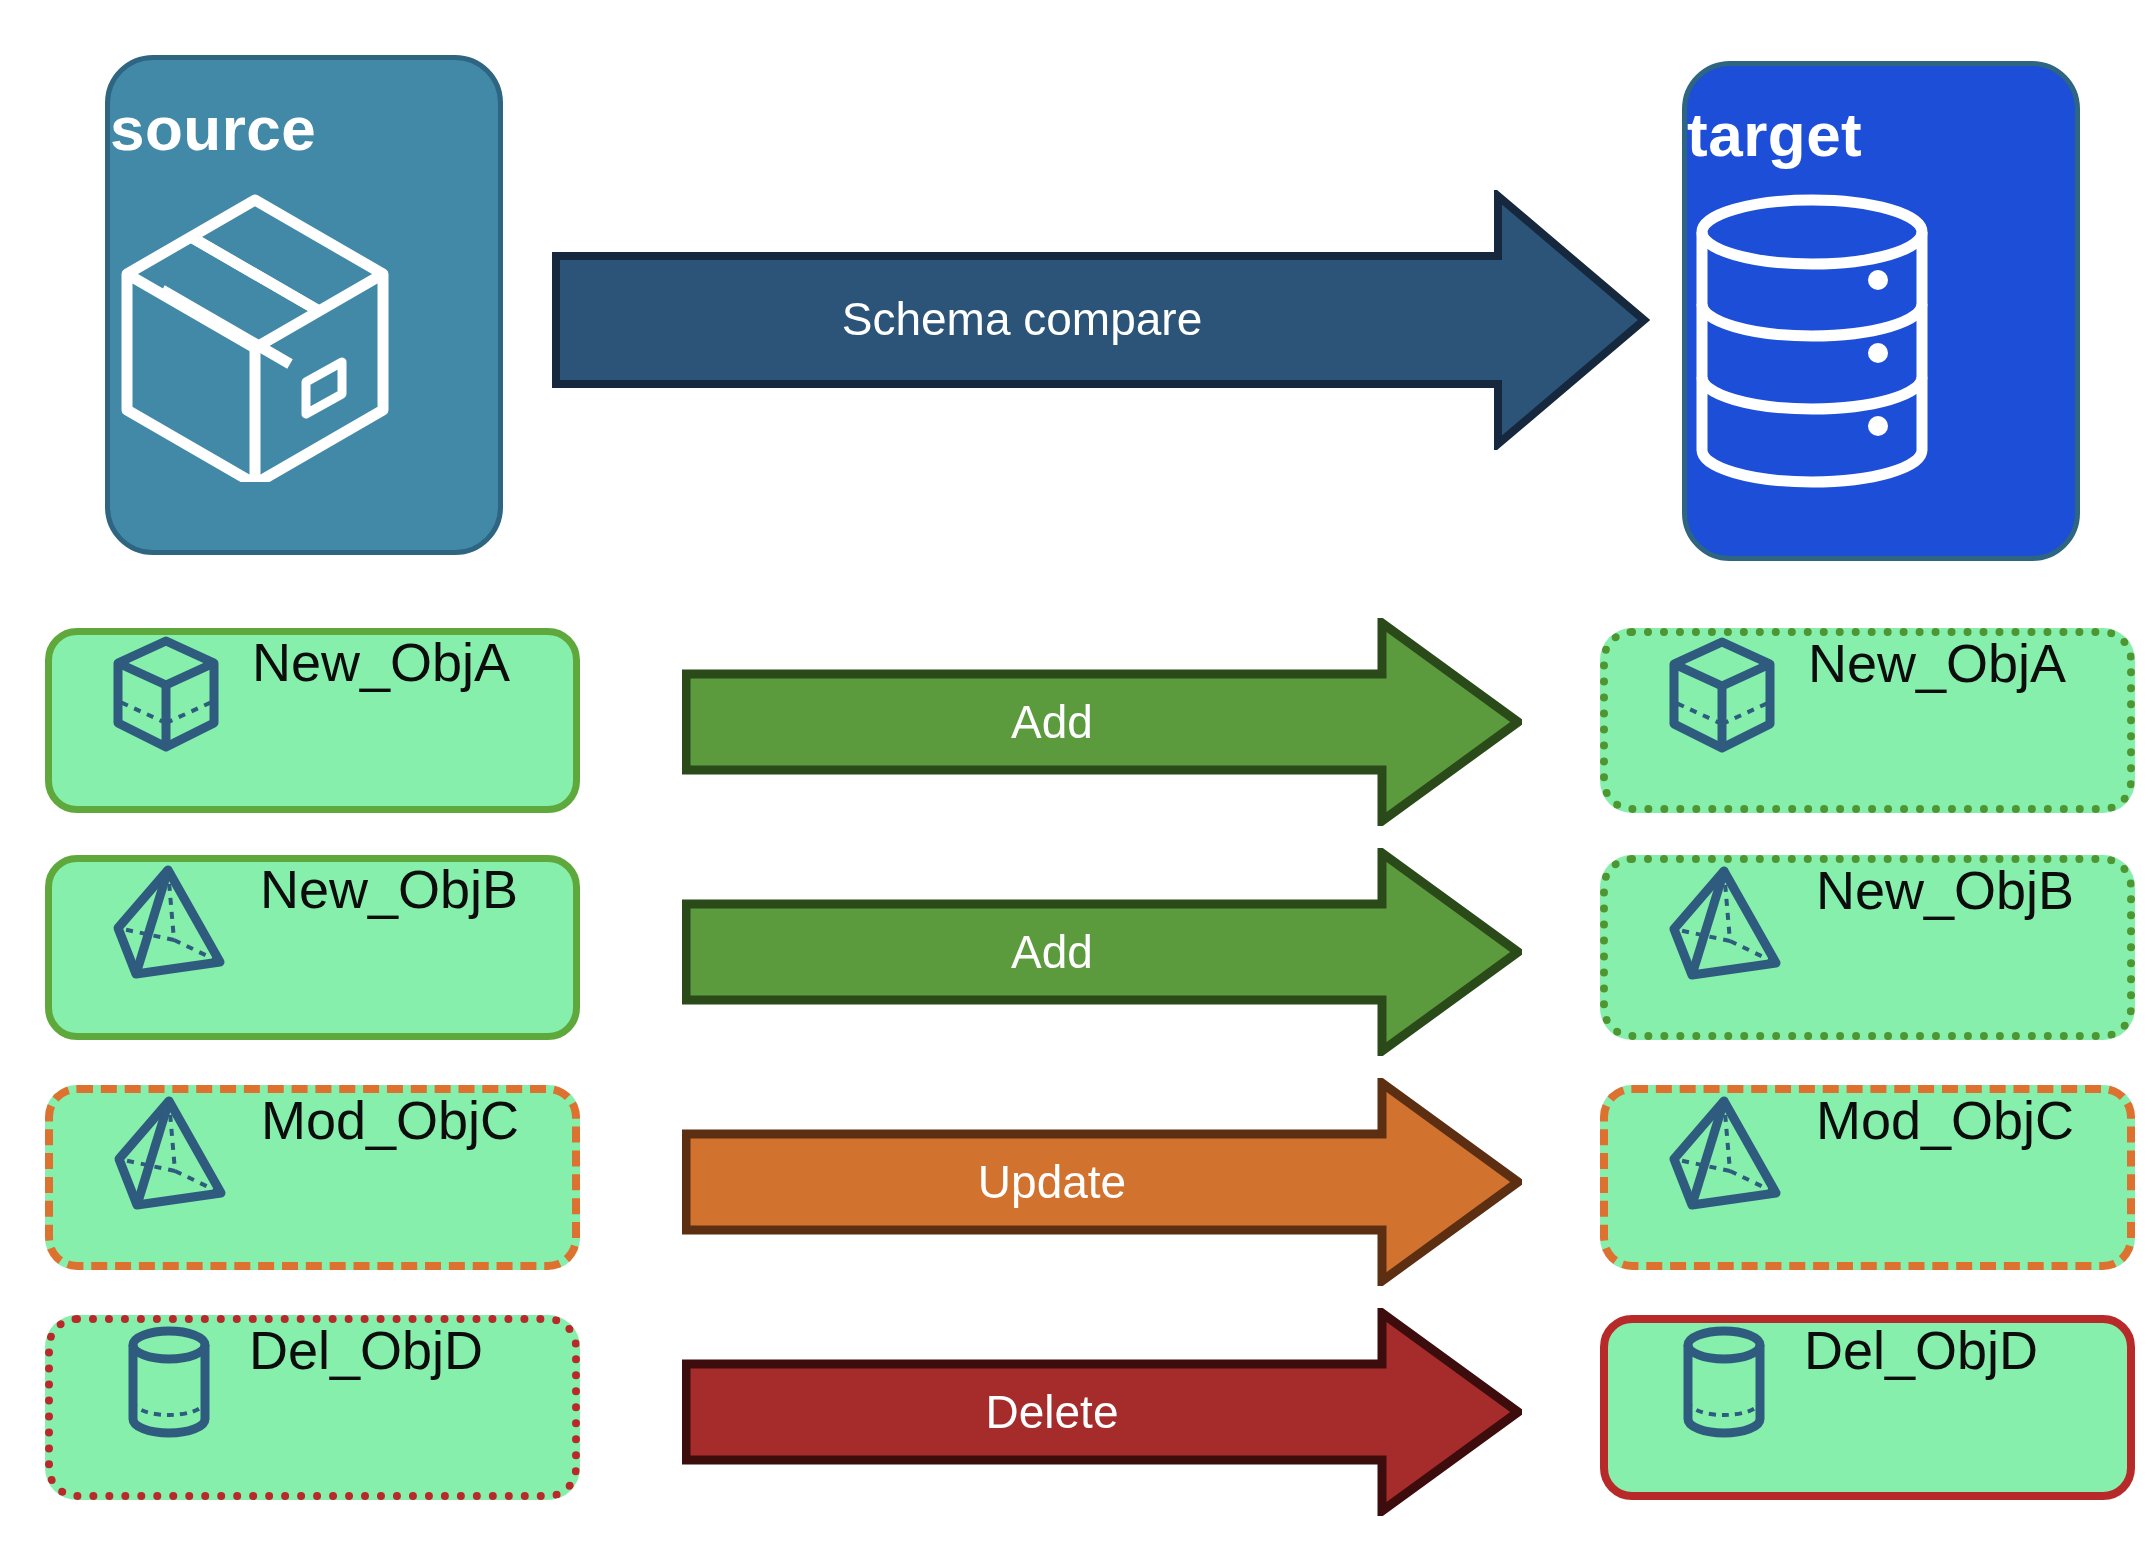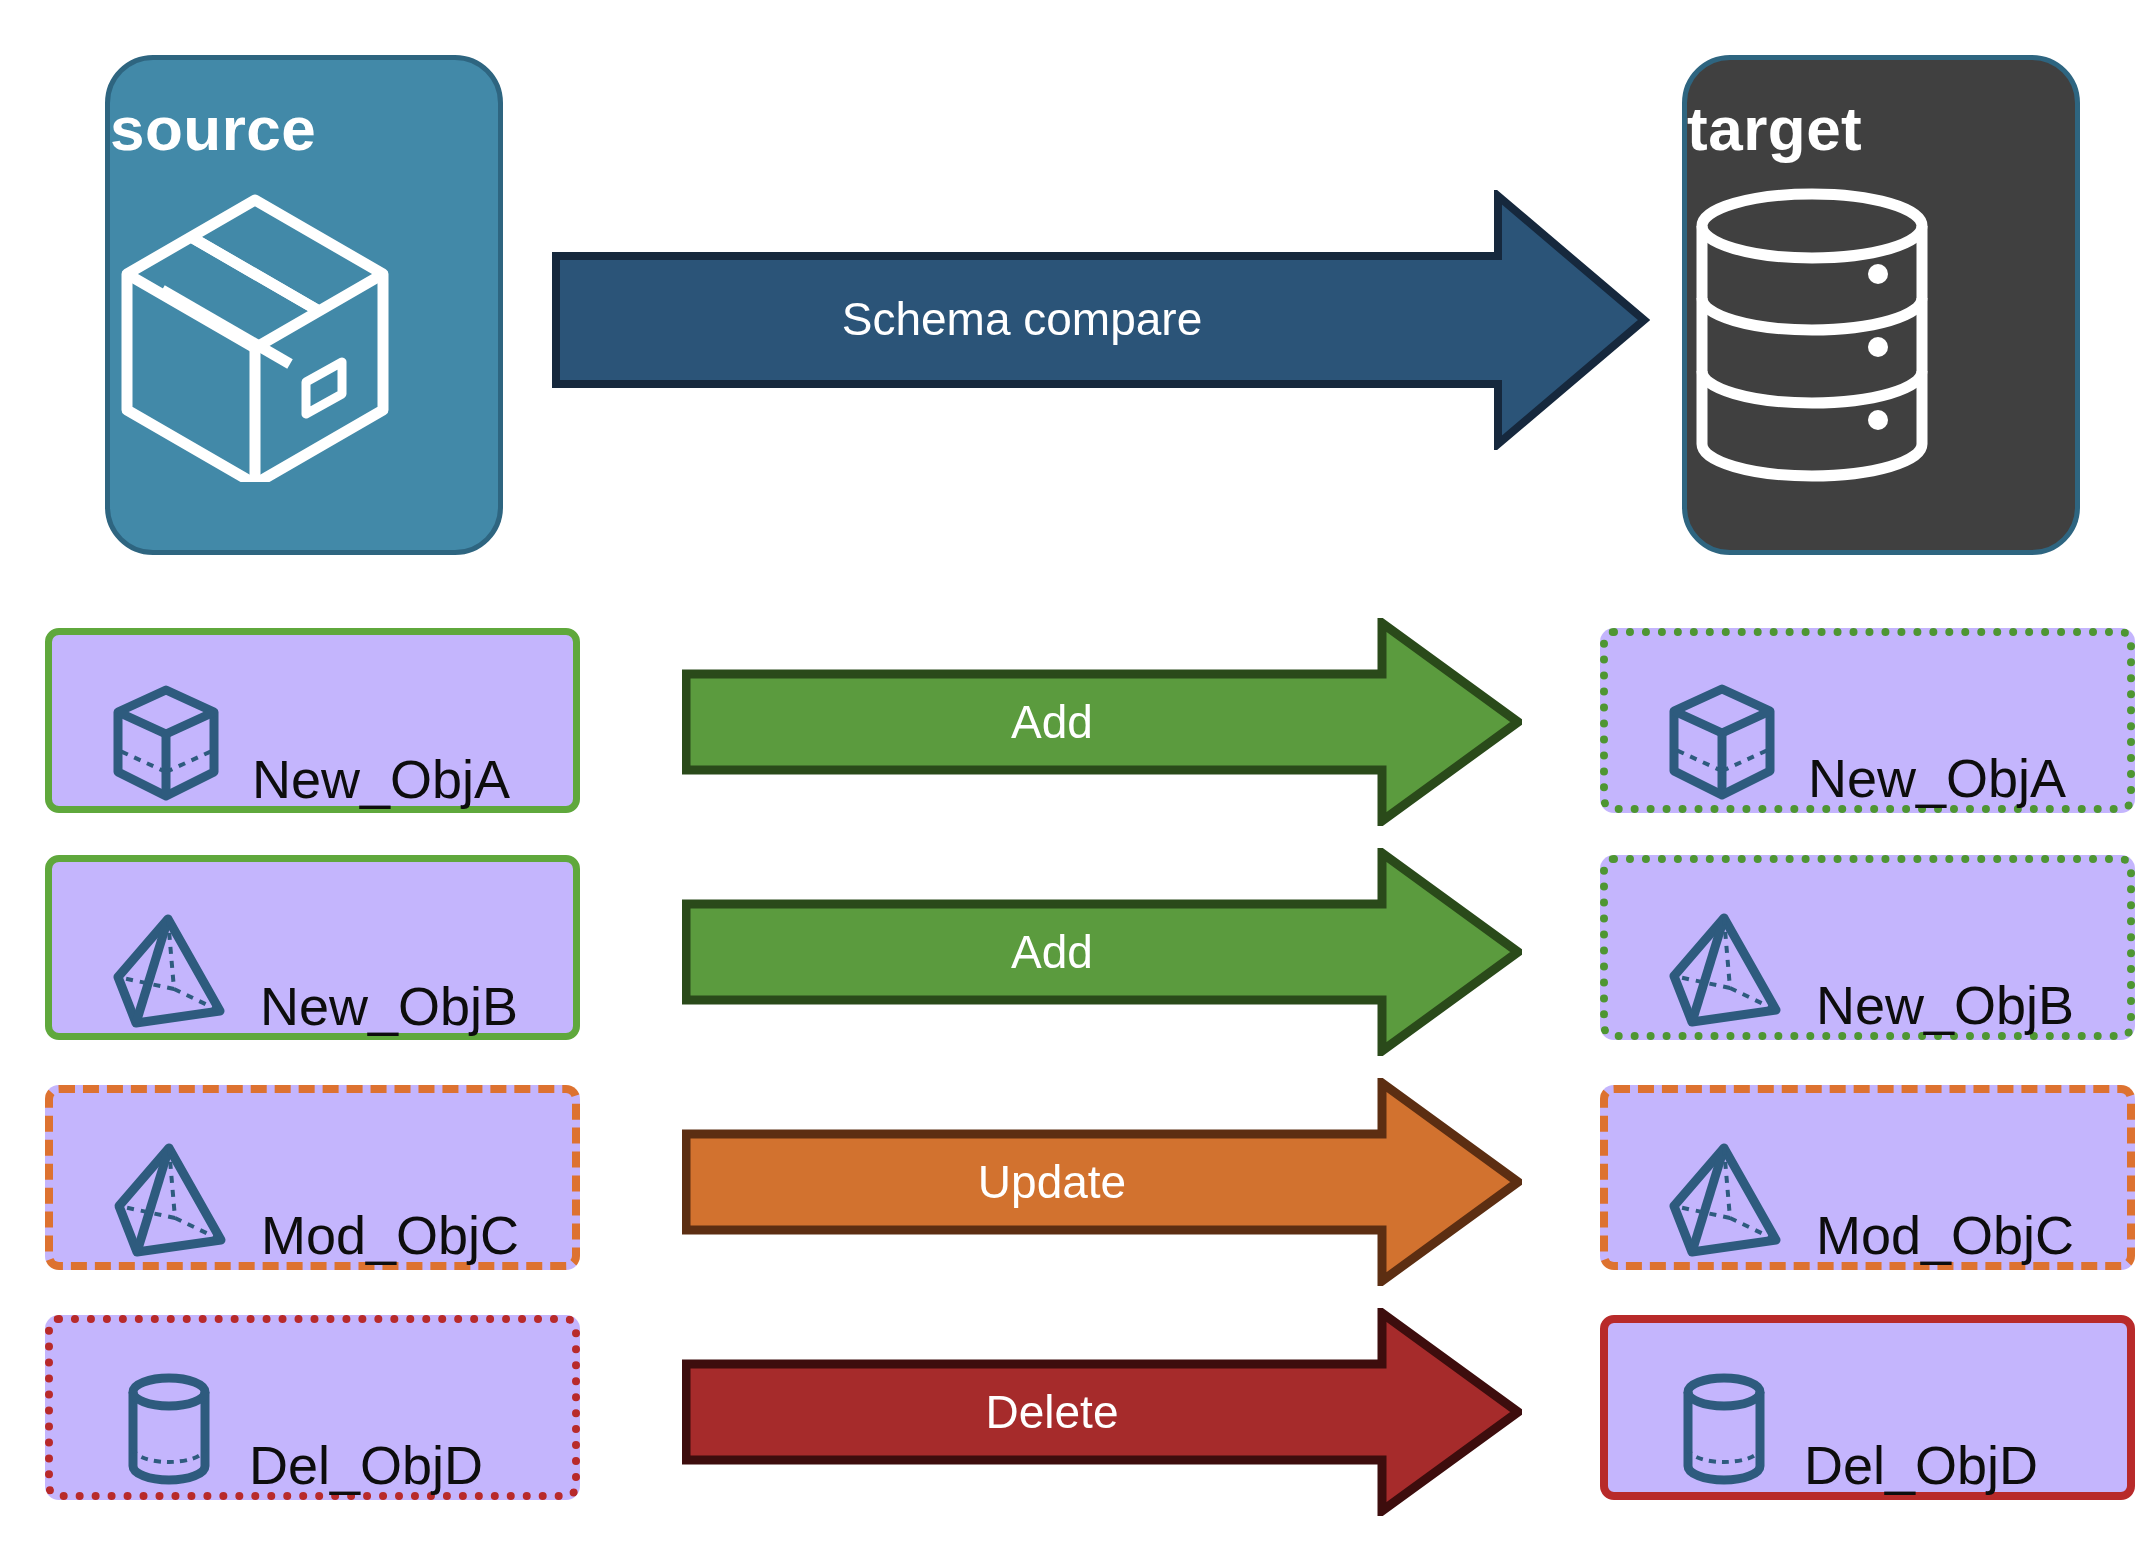--- a/index.html
+++ b/index.html
@@ -43,24 +43,24 @@
     color:#ffffff;
     font-size:46px;
     white-space:nowrap;
     text-align:center;
     line-height:1;
   }
 
   
   .objcard {
     position:absolute;
-    background:#c4b5fd;
-    border-radius:14px;
+    background:#86efac;
+    border-radius:32px;
     display:flex;
-    align-items:flex-end;
+    align-items:flex-start;
     padding-left:58px;
   }
   .objcard .obj-icon { flex:0 0 auto; margin-right:30px; }
   .objcard .obj-label {
     font-size:54px;
     color:#0d0d0d;
     line-height:1;
     white-space:nowrap;
   }
 
@@ -104,21 +104,21 @@
     </div>
   </div>
 
   <div class="big-arrow" style="left:552px; top:190px; width:1098px; height:260px;">
     <svg width="1098" height="260" viewBox="0 0 1098 260" preserveAspectRatio="none">
       <path d="M4 66 L946 66 L946 6 L1092 130 L946 254 L946 194 L4 194 Z" fill="#2B5478" stroke="#16283D" stroke-width="8" stroke-linejoin="miter"></path>
     </svg>
     <div class="arrow-label" style="left:0; top:106px; width:940px;">Schema compare</div>
   </div>
 
-  <div class="endpoint" style="left:1682px; top:55px; width:398px; height:500px; background:#404040; border:5px solid #2E6580;">
+  <div class="endpoint" style="left:1682px; top:61px; width:398px; height:500px; background:#1d4ed8; border:5px solid #2E6580;">
     <div class="endpoint-title">target</div>
     <div class="endpoint-icon" style="margin-top:26px;">
       <svg width="250" height="300" viewBox="0 0 250 300" fill="none">
 
         <path d="M15 40 L15 258" stroke="#ffffff" stroke-width="11"></path>
         <path d="M235 40 L235 258" stroke="#ffffff" stroke-width="11"></path>
         <ellipse cx="125" cy="40" rx="110" ry="32" stroke="#ffffff" stroke-width="11" fill="none"></ellipse>
         <path d="M15 258 A110 32 0 0 0 235 258" stroke="#ffffff" stroke-width="11" fill="none"></path>
 
         <path d="M15 112 A110 32 0 0 0 235 112" stroke="#ffffff" stroke-width="11" fill="none"></path>

